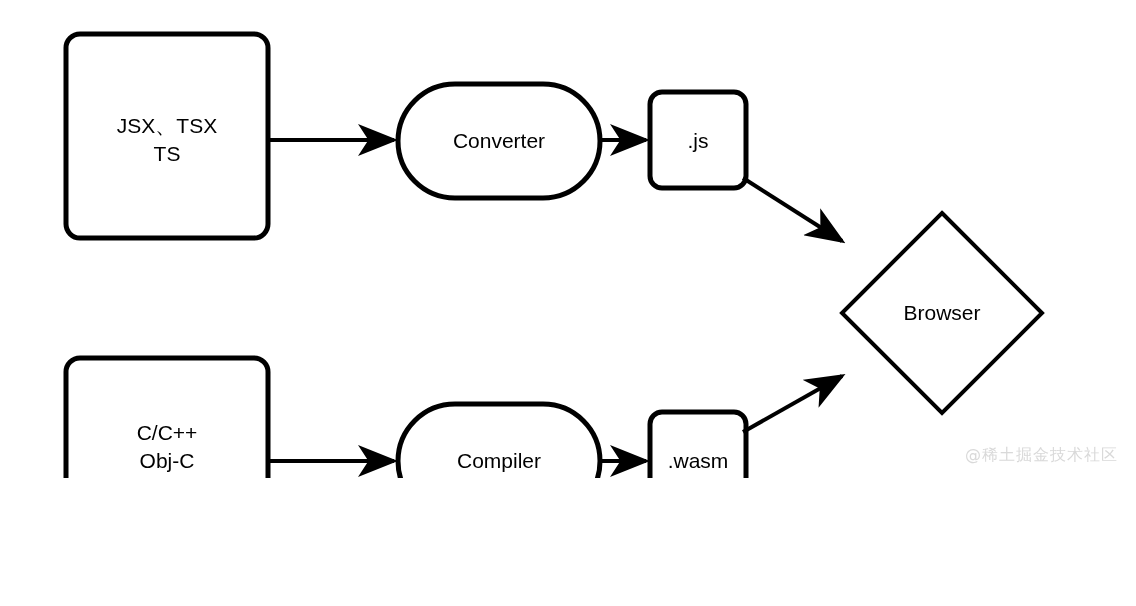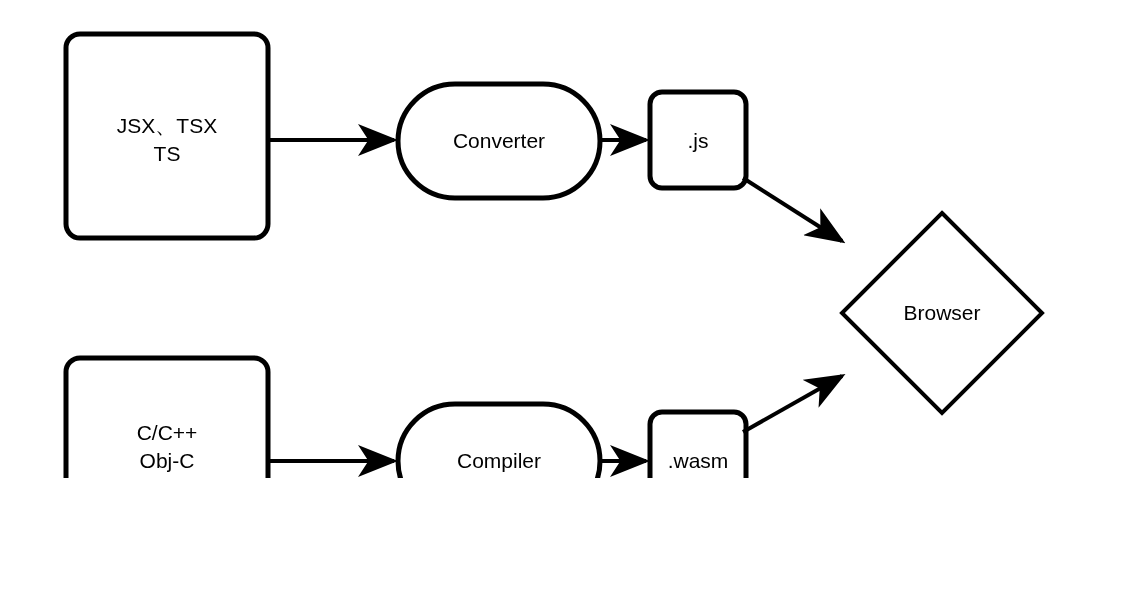--- a/index.html
+++ b/index.html
@@ -115,14 +115,15 @@
     </g>
 
     <line class="edge" x1="743" y1="432" x2="842" y2="376" marker-end="url(#arrowhead)"></line>
 
     <g>
       <polygon class="shape-thin" points="942,213 1042,313 942,413 842,313"></polygon>
       <text class="node-label label-lg" x="942" y="314">Browser</text>
     </g>
   </svg>
 
+  <div class="watermark">@稀土掘金技术社区</div>
 
 </div>
 
 </body></html>

